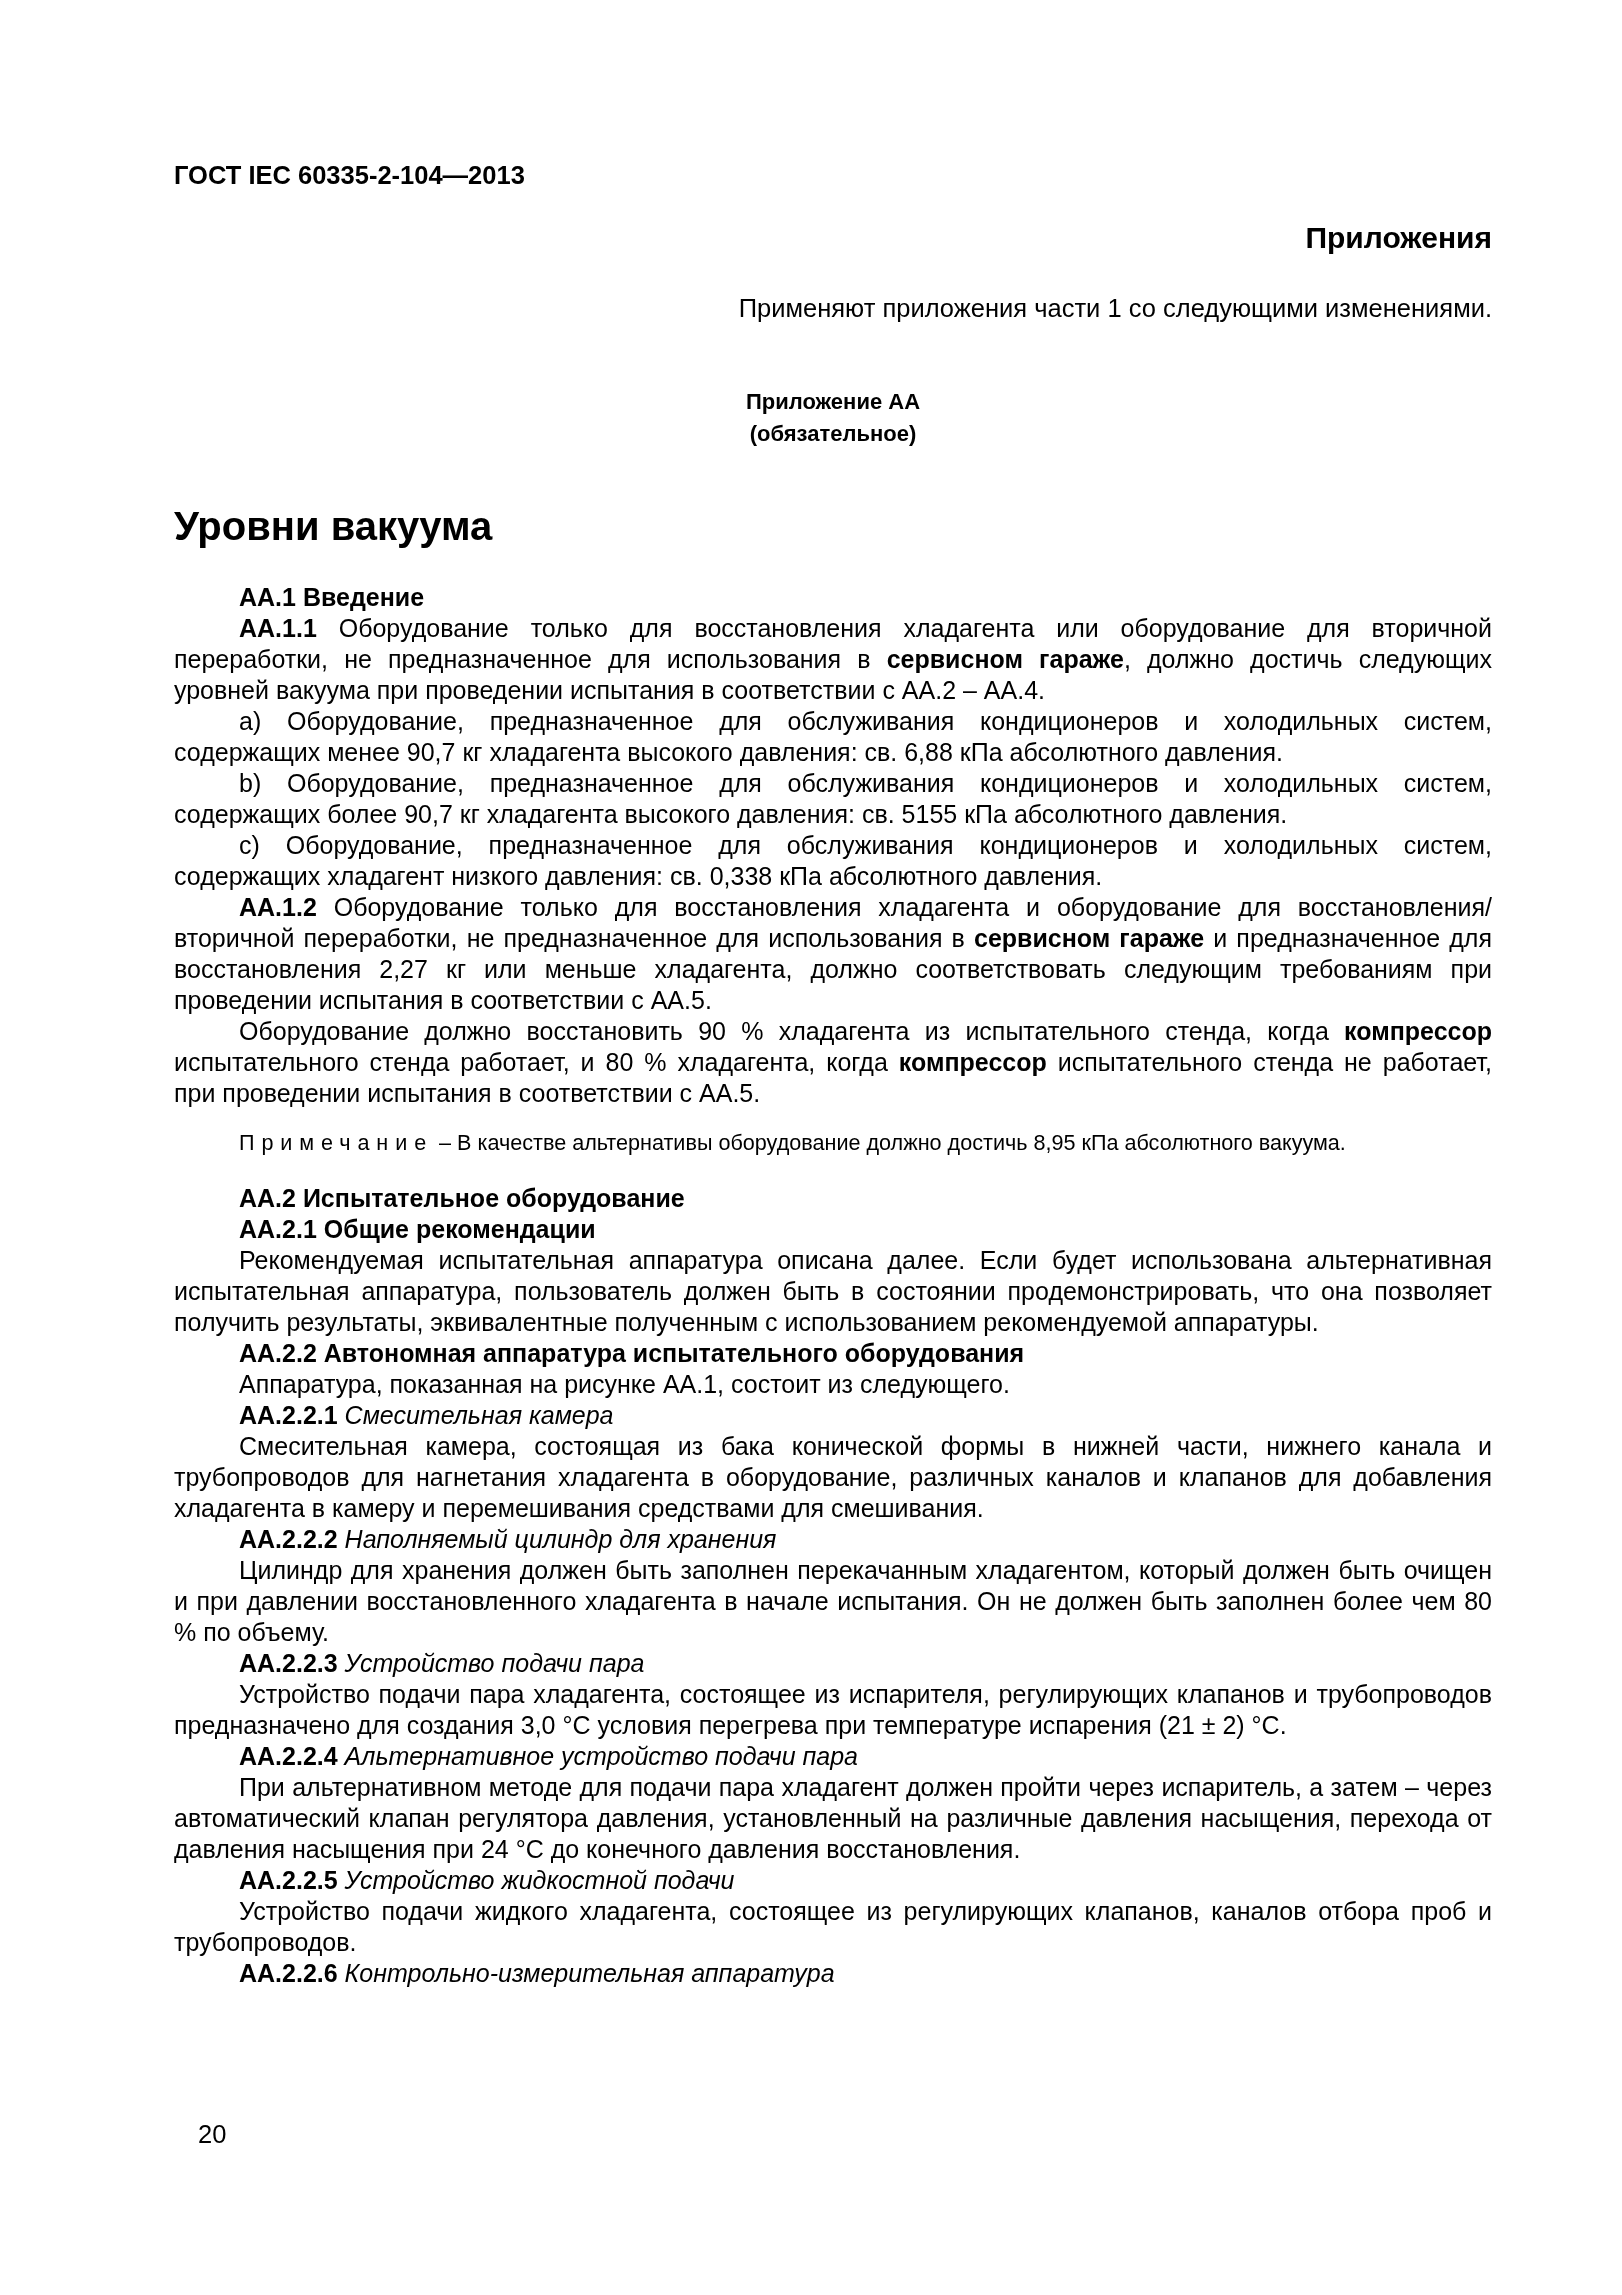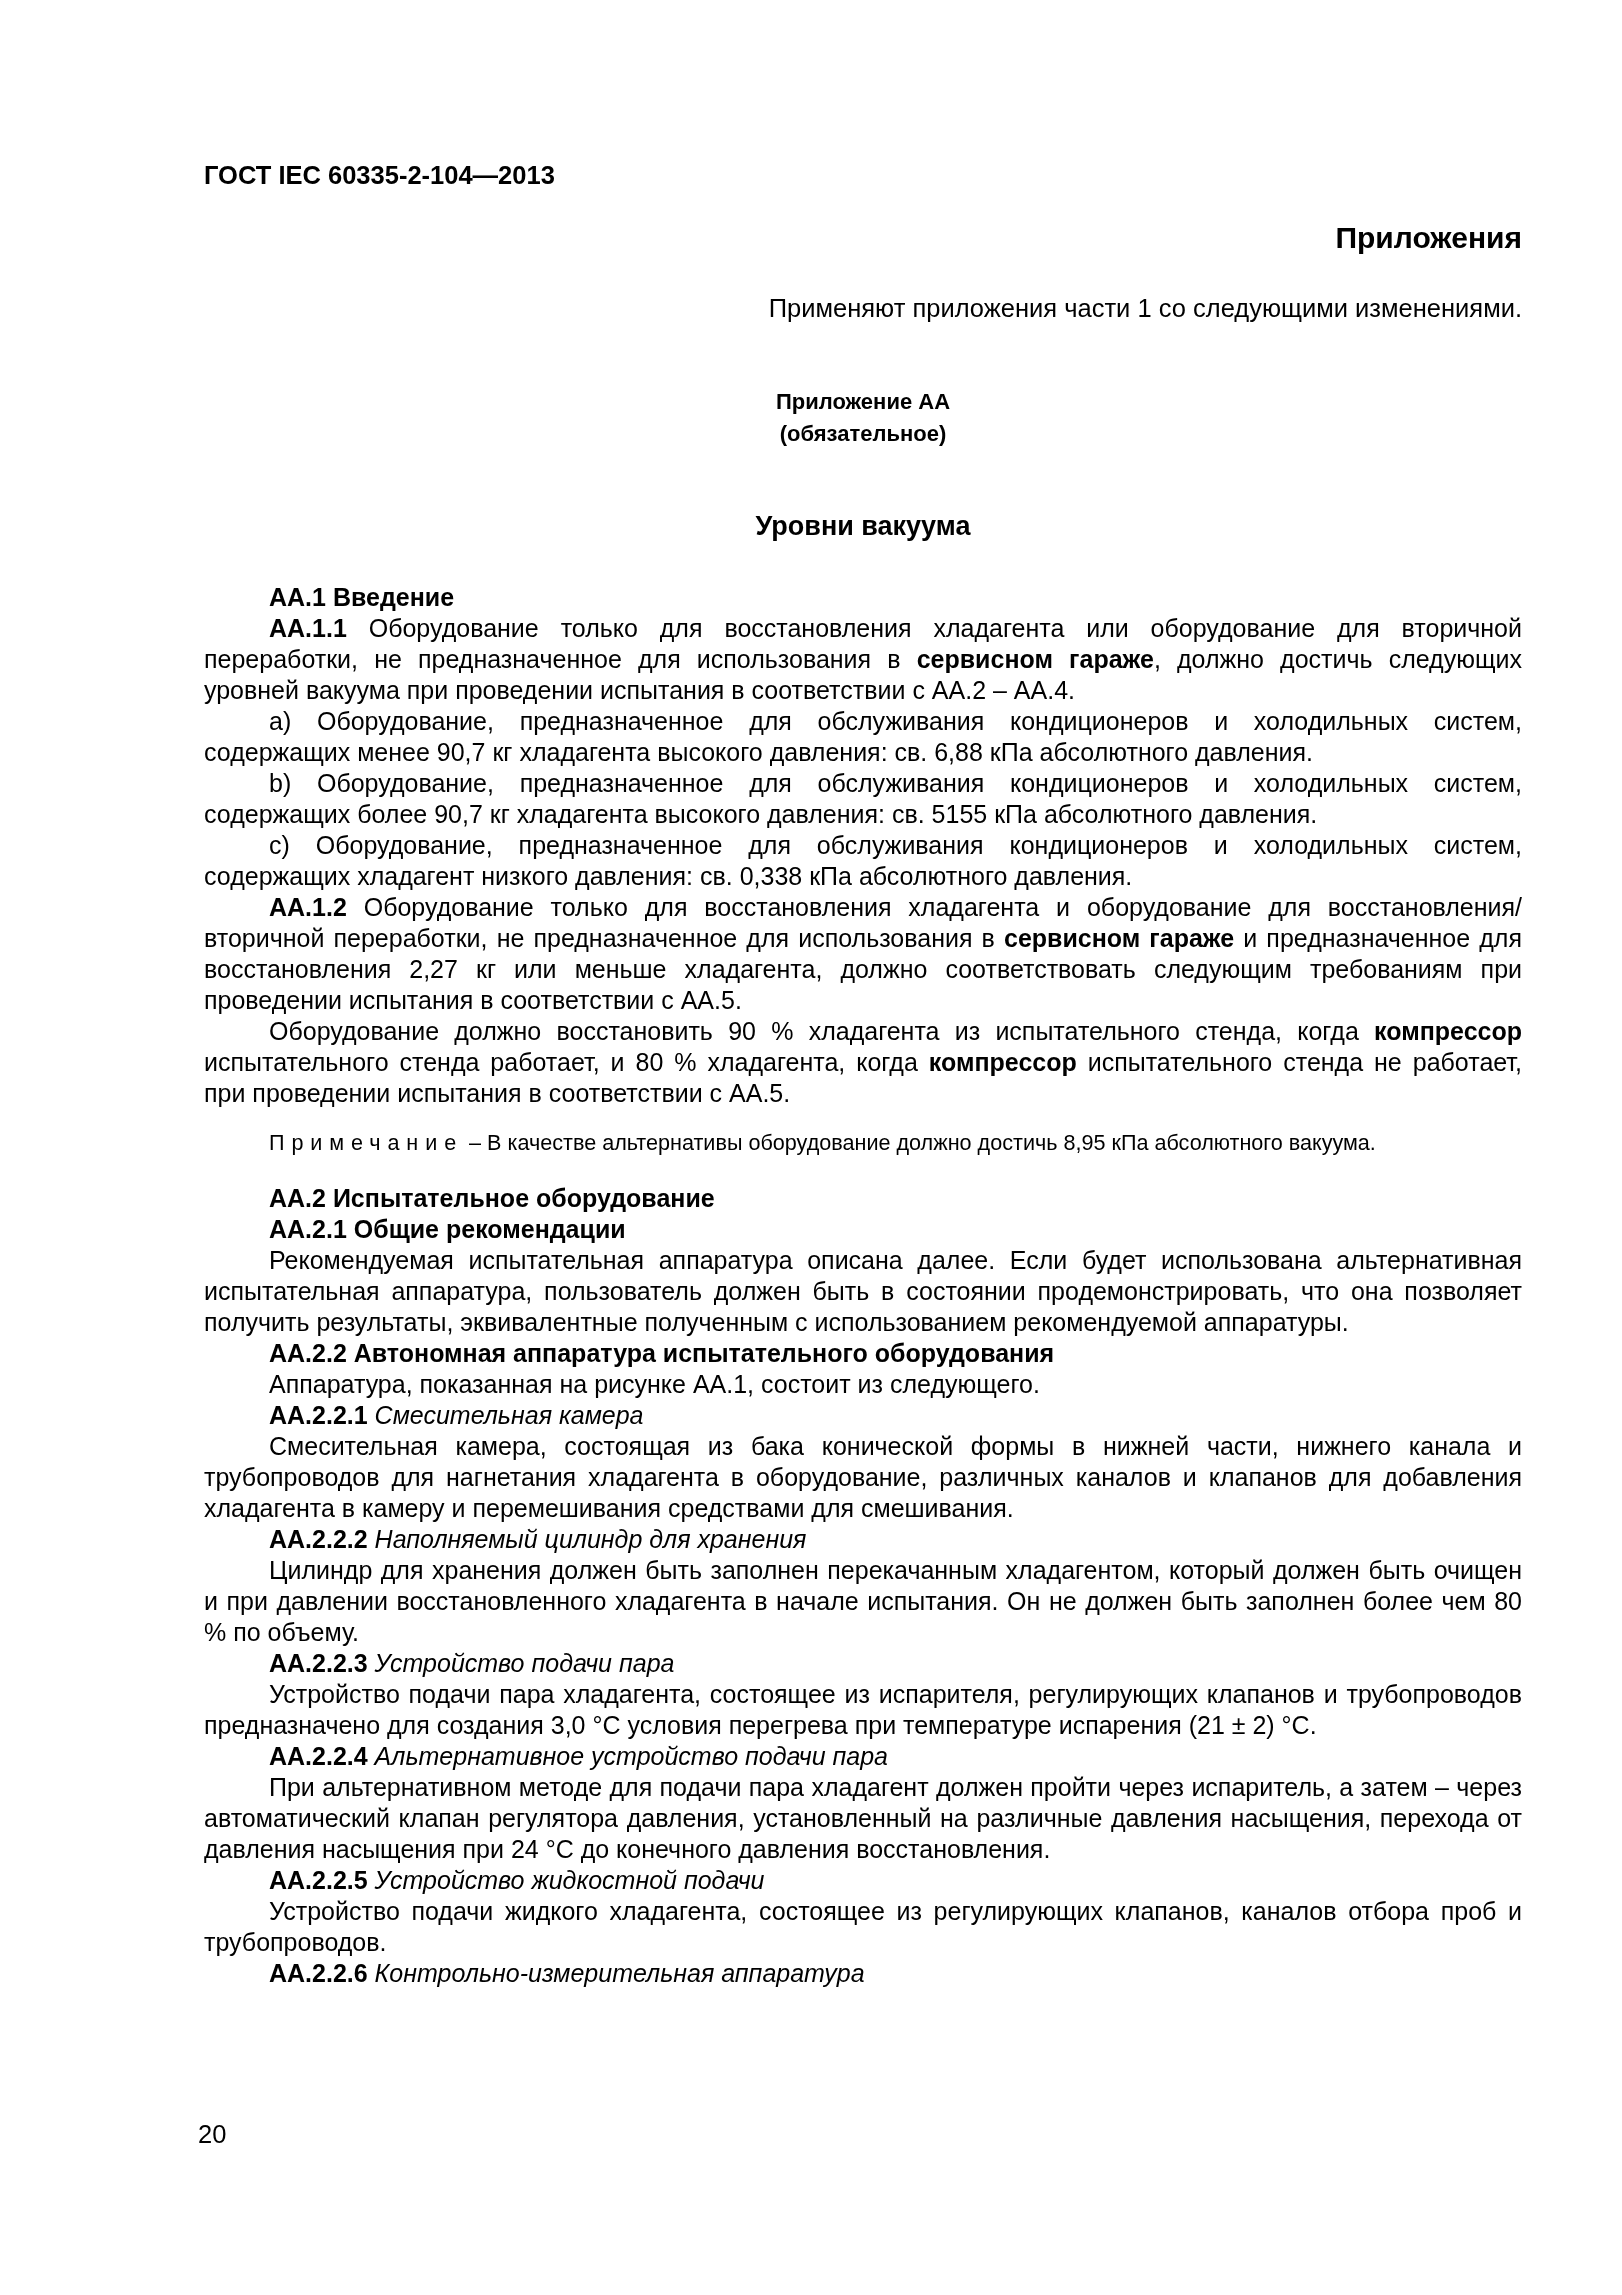--- a/index.html
+++ b/index.html
@@ -15,21 +15,21 @@
   .page {
     position: relative;
     width: 1623px;
     height: 2295px;
     background: #ffffff;
     color: #000000;
     overflow: hidden;
   }
   .content {
     position: absolute;
-    left: 204px;
+    left: 174px;
     top: 160px;
     width: 1318px;
   }
   .doc-header {
     font-size: 25.5px;
     font-weight: bold;
     line-height: 31px;
     text-align: left;
   }
   .appendices-title {
@@ -48,24 +48,23 @@
   }
   .annex-title {
     margin: 62px 0 0 0;
     text-align: center;
     font-size: 22px;
     font-weight: bold;
     line-height: 32px;
   }
   .annex-heading {
     margin: 58px 0 0 0;
-    font-size: 27px;
+    font-size: 40px;
     font-weight: bold;
     line-height: 37px;
-    text-align: center;
   }
   .doc-body {
     margin-top: 37px;
   }
   .para {
     margin: 0;
     font-size: 25px;
     line-height: 31px;
     text-indent: 65px;
     text-align: justify;

